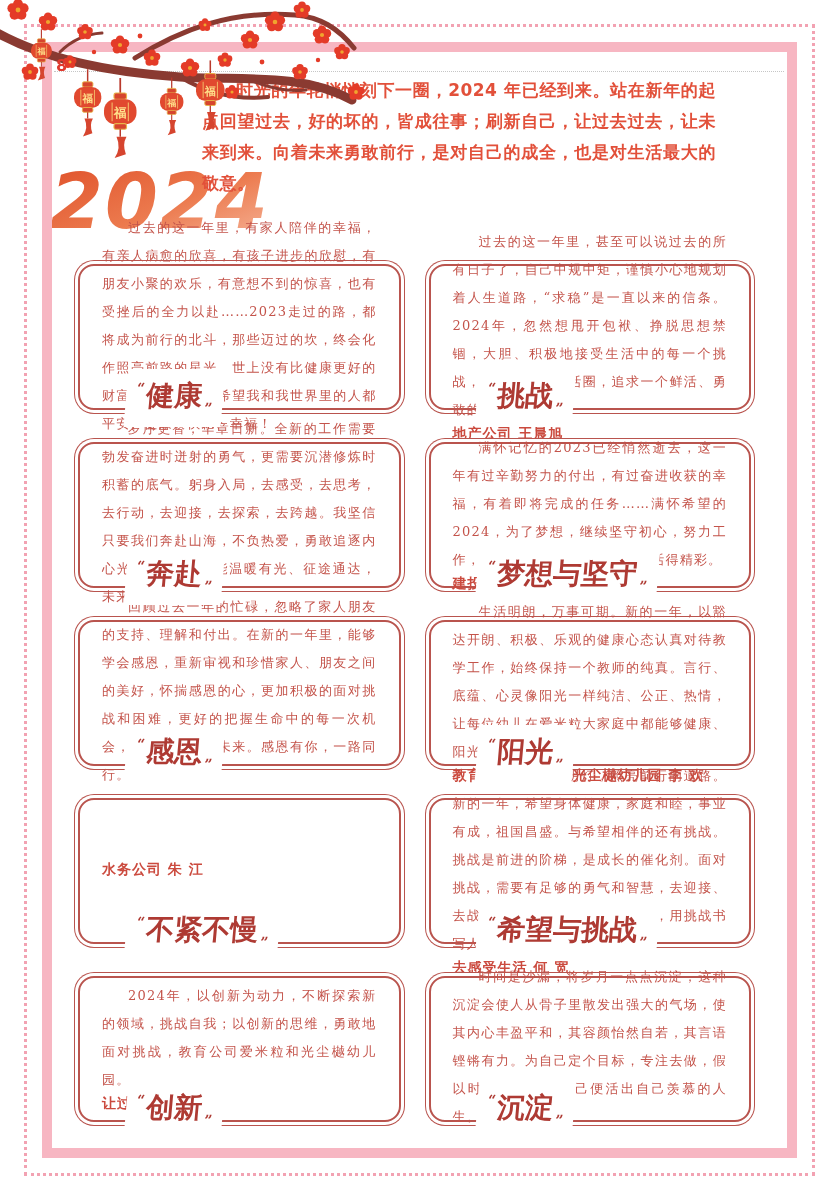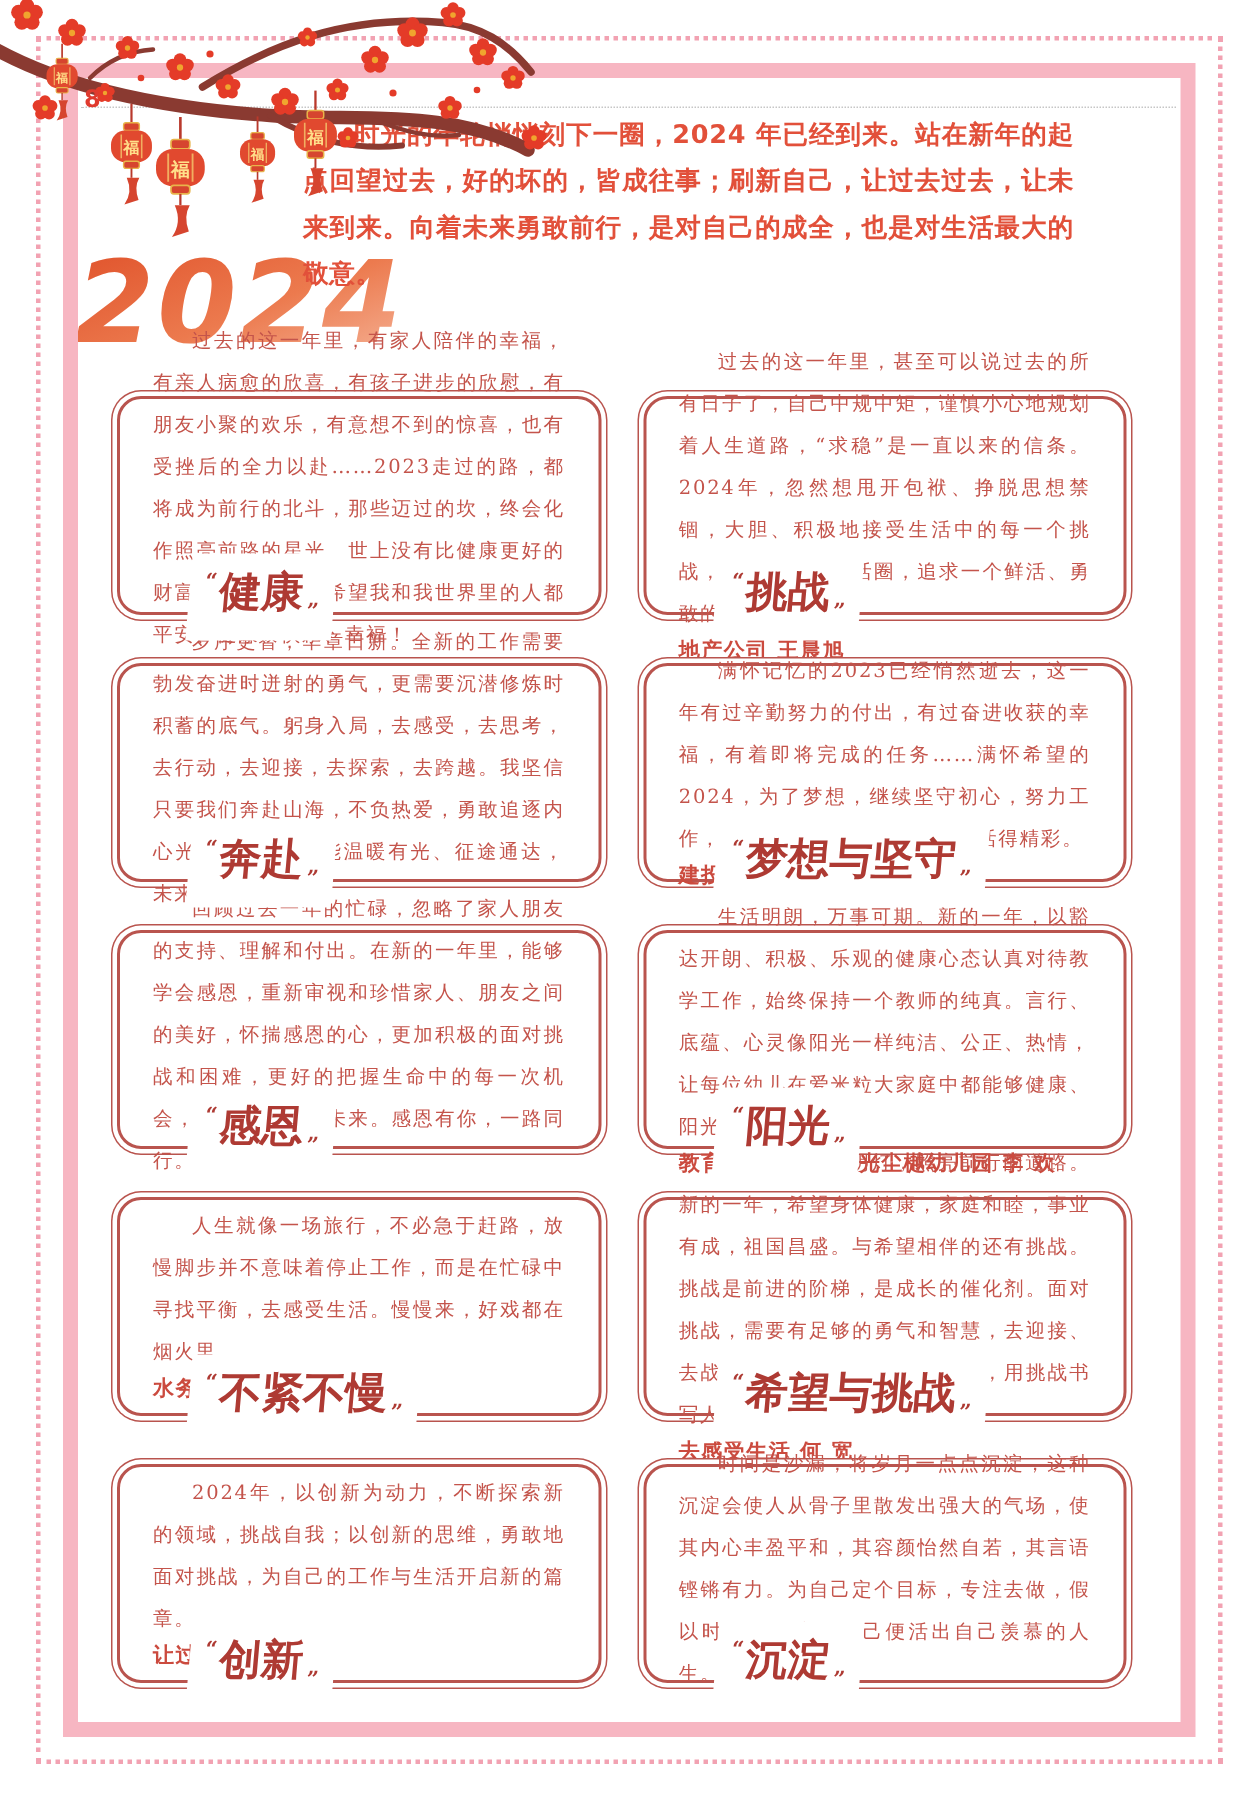--- a/index.html
+++ b/index.html
@@ -151,31 +151,30 @@
       <div class="card">
         <p class="card-body">回顾过去一年的忙碌，忽略了家人朋友的支持、理解和付出。在新的一年里，能够学会感恩，重新审视和珍惜家人、朋友之间的美好，怀揣感恩的心，更加积极的面对挑战和困难，更好的把握生命中的每一次机会，创造新的美好未来。感恩有你，一路同行。</p>
         <div class="card-keyword"><span class="q-open">“</span><span>感恩</span><span class="q-close">”</span></div>
       </div>
       <div class="card">
         <p class="card-body">生活明朗，万事可期。新的一年，以豁达开朗、积极、乐观的健康心态认真对待教学工作，始终保持一个教师的纯真。言行、底蕴、心灵像阳光一样纯洁、公正、热情，让每位幼儿在爱米粒大家庭中都能够健康、阳光、快乐地成长。</p>
         <div class="card-author">教育公司爱米粒和光尘樾幼儿园 李 欢</div>
         <div class="card-keyword"><span class="q-open">“</span><span>阳光</span><span class="q-close">”</span></div>
       </div>
       <div class="card">
-        <p class="card-body">人生就像一场旅行，不必急于赶路，放慢脚步并不意味着停止工作，而是在忙碌中寻找平衡，去感受生活。慢慢来，好戏都在烟火里。</p>
         <div class="card-author">水务公司 朱 江</div>
         <div class="card-keyword"><span class="q-open">“</span><span>不紧不慢</span><span class="q-close">”</span></div>
       </div>
       <div class="card">
         <p class="card-body">希望，像一盏明灯，照亮前行的道路。新的一年，希望身体健康，家庭和睦，事业有成，祖国昌盛。与希望相伴的还有挑战。挑战是前进的阶梯，是成长的催化剂。面对挑战，需要有足够的勇气和智慧，去迎接、去战胜。用希望点亮生活的色彩，用挑战书写人生的华章。</p>
         <div class="card-author">去感受生活 何 宽</div>
         <div class="card-keyword"><span class="q-open">“</span><span>希望与挑战</span><span class="q-close">”</span></div>
       </div>
       <div class="card">
-        <p class="card-body">2024年，以创新为动力，不断探索新的领域，挑战自我；以创新的思维，勇敢地面对挑战，为自己的工作与生活开启新的篇章。</p>
+        <p class="card-body">2024年，以创新为动力，不断探索新的领域，挑战自我；以创新的思维，勇敢地面对挑战，教育公司爱米粒和光尘樾幼儿园。</p>
         <div class="card-author">让过去过去 张 弛</div>
         <div class="card-keyword"><span class="q-open">“</span><span>创新</span><span class="q-close">”</span></div>
       </div>
       <div class="card">
         <p class="card-body">时间是沙漏，将岁月一点点沉淀，这种沉淀会使人从骨子里散发出强大的气场，使其内心丰盈平和，其容颜怡然自若，其言语铿锵有力。为自己定个目标，专注去做，假以时日的沉淀，自己便活出自己羡慕的人生。</p>
         <div class="card-keyword"><span class="q-open">“</span><span>沉淀</span><span class="q-close">”</span></div>
       </div>
     </div>
   </div>
 </div>

